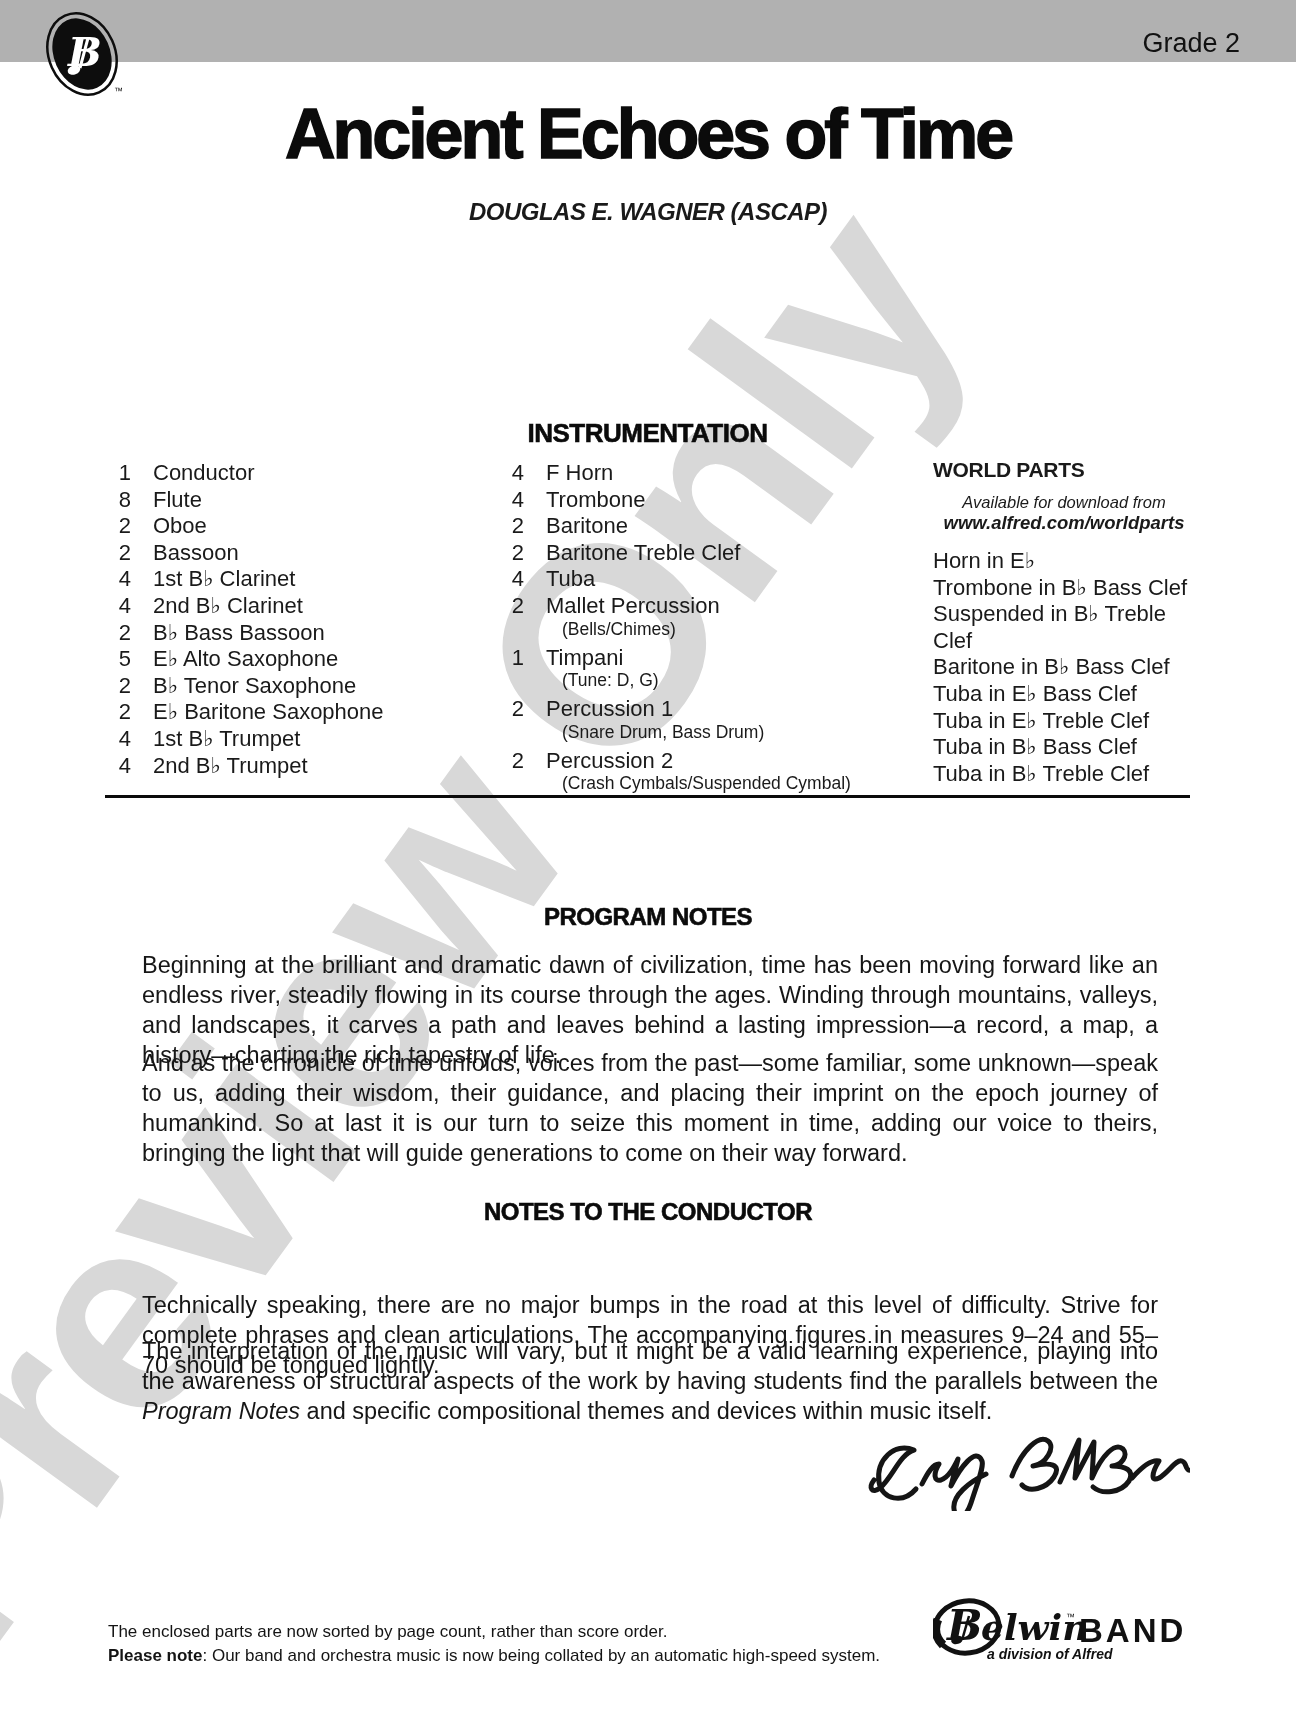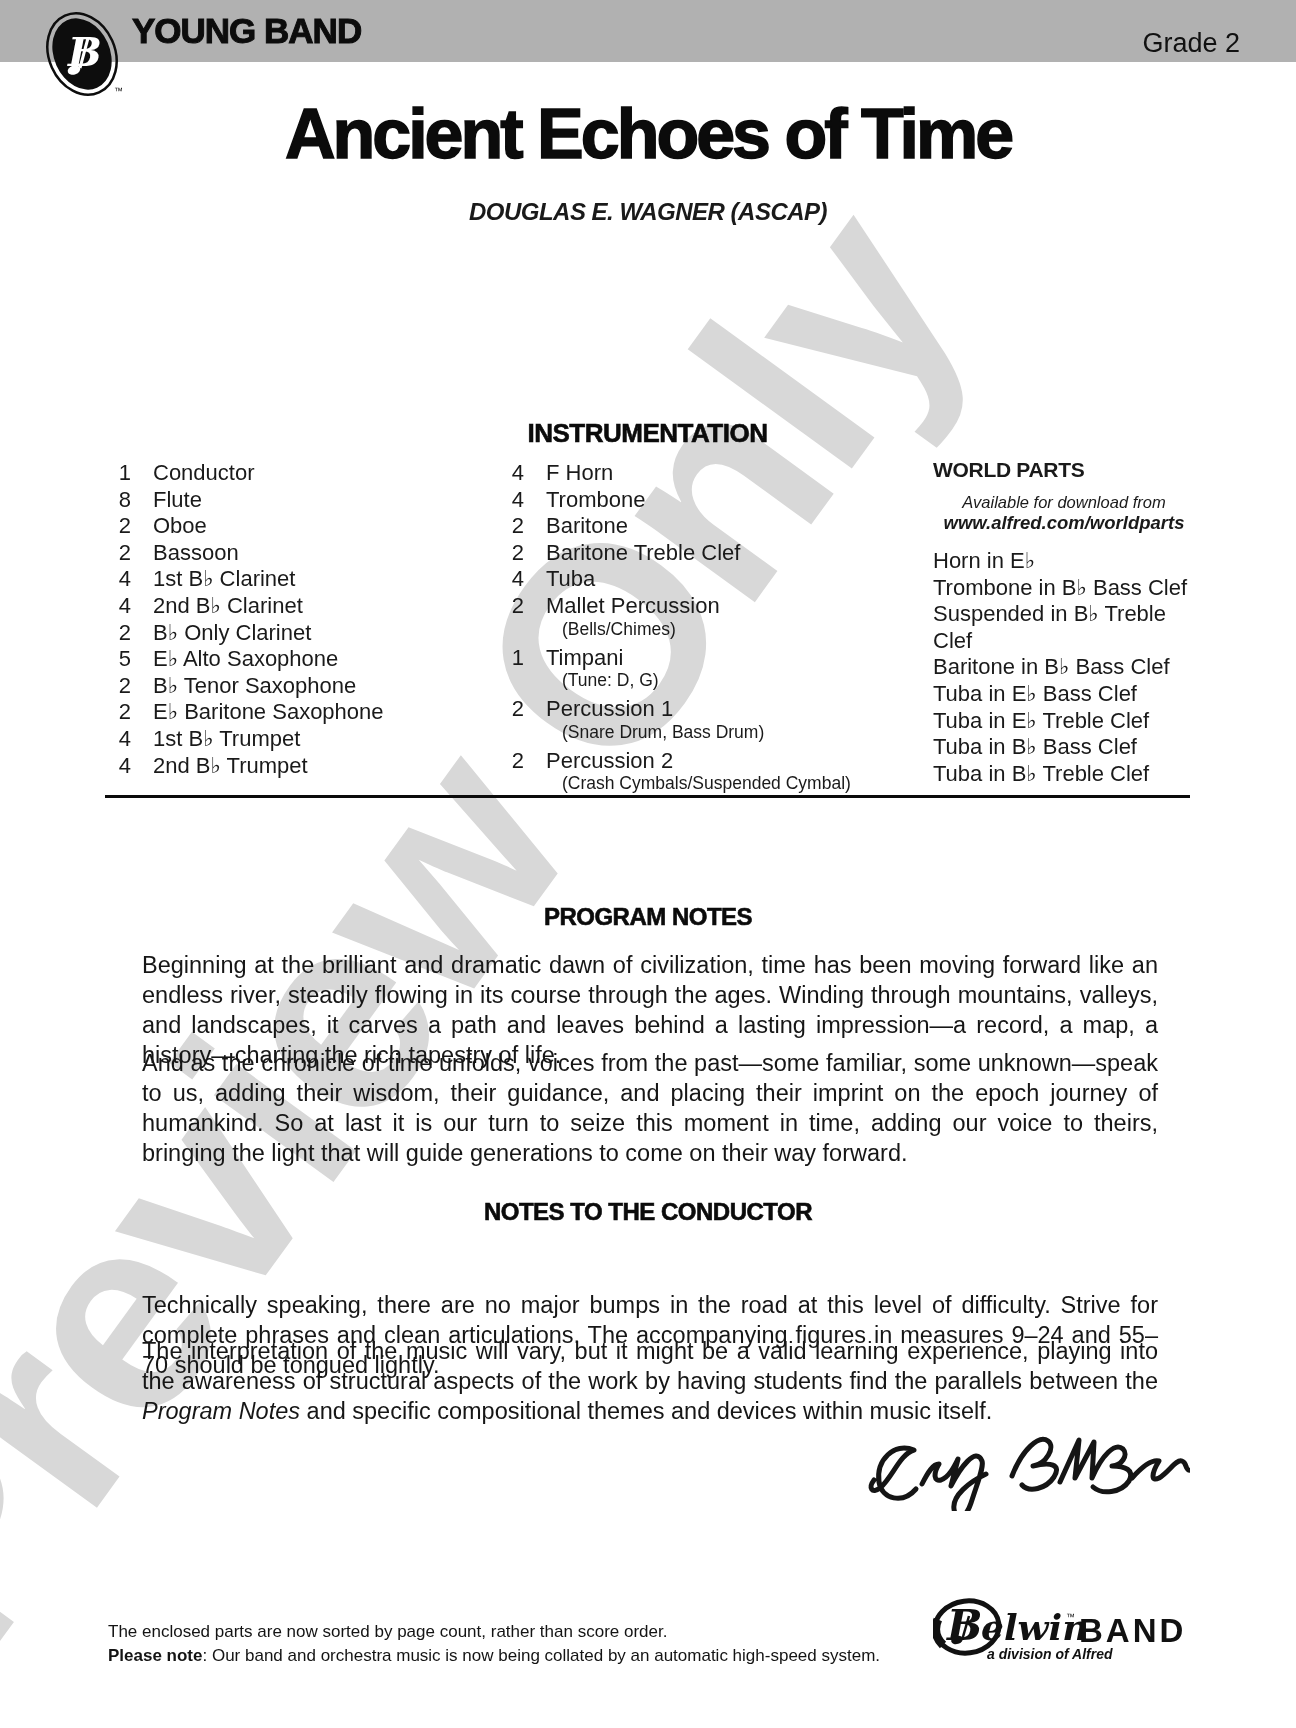--- a/index.html
+++ b/index.html
@@ -62,21 +62,20 @@
   <div class="content">
 
     <svg class="logo" width="84" height="88" viewBox="0 0 84 88">
       <ellipse cx="40" cy="44" rx="28" ry="37" fill="#0d0d0d" transform="rotate(-24 40 44)"></ellipse>
       <ellipse cx="40" cy="44" rx="33" ry="42" fill="none" stroke="#0d0d0d" stroke-width="2.5" transform="rotate(-24 40 44)"></ellipse>
       <text x="26" y="56" font-family="DejaVu Serif, serif" font-style="italic" font-weight="bold" font-size="40" fill="#ffffff">B</text>
       <ellipse cx="32" cy="60" rx="6.5" ry="4.5" fill="#ffffff" transform="rotate(-20 32 60)"></ellipse>
       <line x1="38" y1="58" x2="46" y2="28" stroke="#ffffff" stroke-width="3"></line>
       <text x="72" y="84" font-size="9" fill="#0d0d0d">™</text>
     </svg>
-    <div class="series-title">YOUNG BAND</div>
     <div class="grade">Grade 2</div>
 
     <div class="main-title">Ancient Echoes of Time</div>
     <div class="composer">DOUGLAS E. WAGNER (ASCAP)</div>
 
     <div class="instr-head">
       <div class="ln l"></div>
       <div class="txt">INSTRUMENTATION</div>
       <div class="ln r"></div>
     </div>
@@ -101,21 +100,21 @@
         <div class="irow">
           <span class="qty">4</span>
           <span class="nm">1st B♭ Clarinet</span>
         </div>
         <div class="irow">
           <span class="qty">4</span>
           <span class="nm">2nd B♭ Clarinet</span>
         </div>
         <div class="irow">
           <span class="qty">2</span>
-          <span class="nm">B♭ Only Clarinet</span>
+          <span class="nm">B♭ Bass Bassoon</span>
         </div>
         <div class="irow">
           <span class="qty">5</span>
           <span class="nm">E♭ Alto Saxophone</span>
         </div>
         <div class="irow">
           <span class="qty">2</span>
           <span class="nm">B♭ Tenor Saxophone</span>
         </div>
         <div class="irow">

